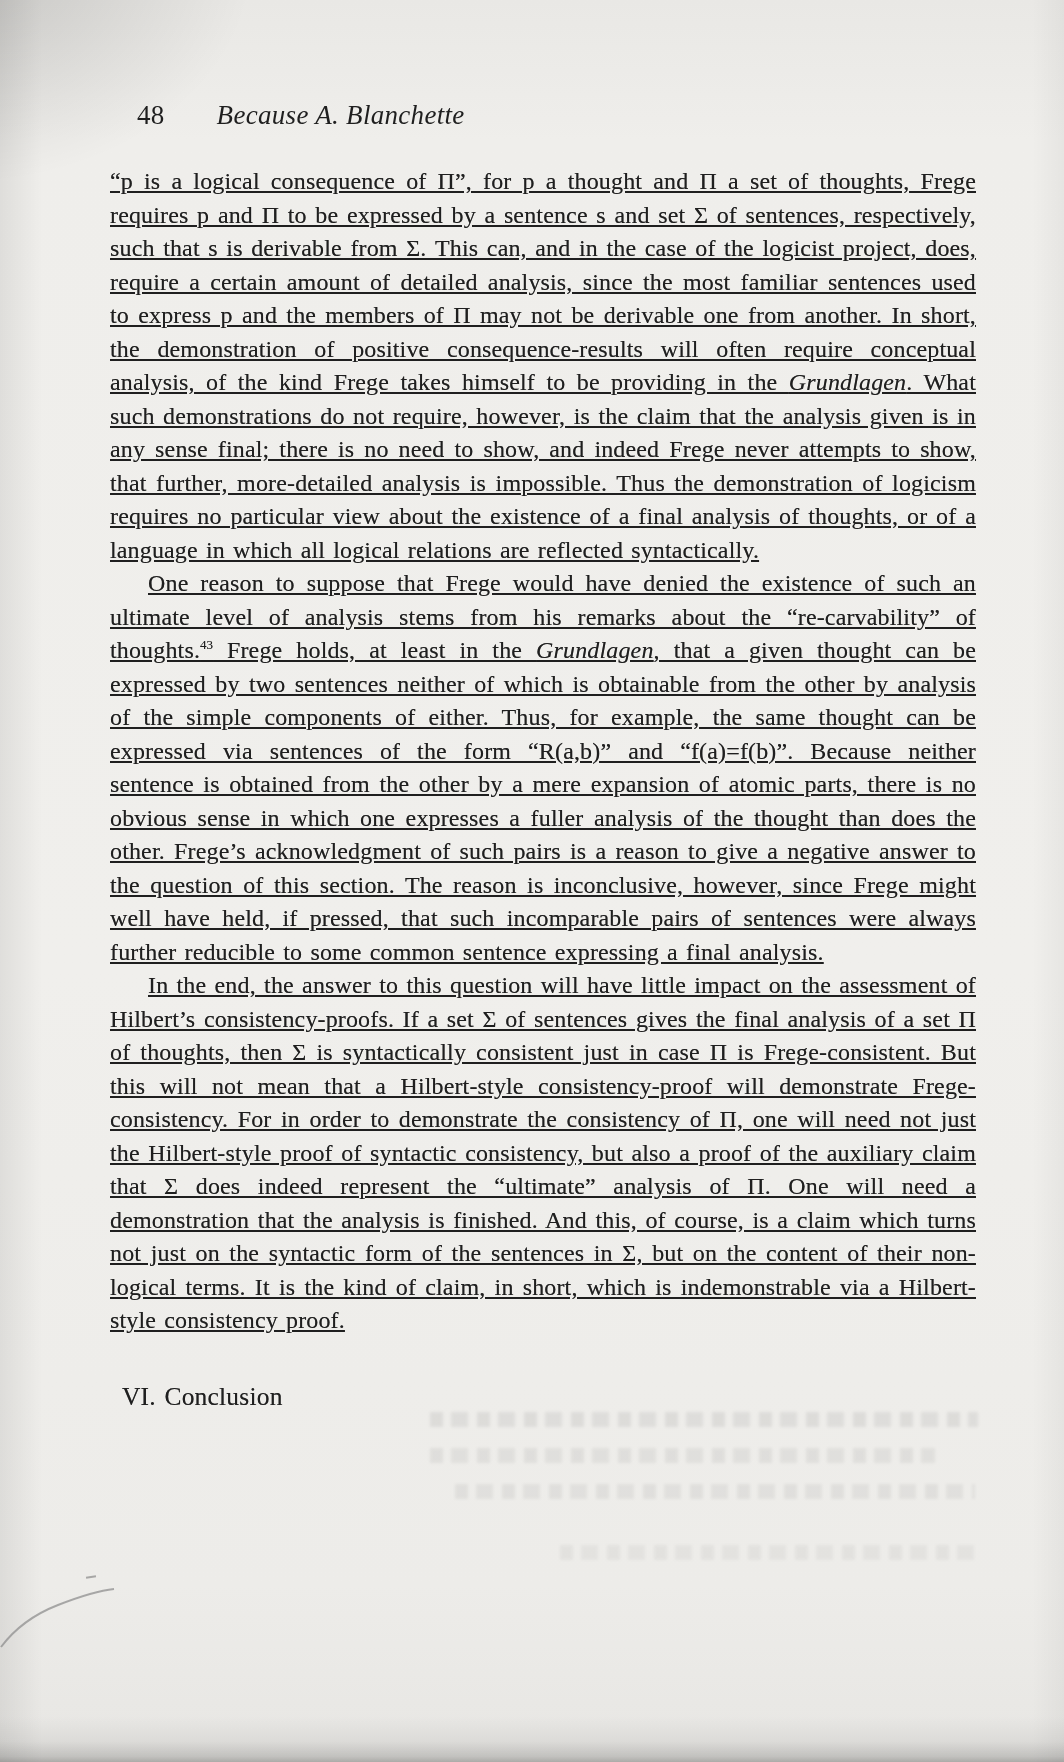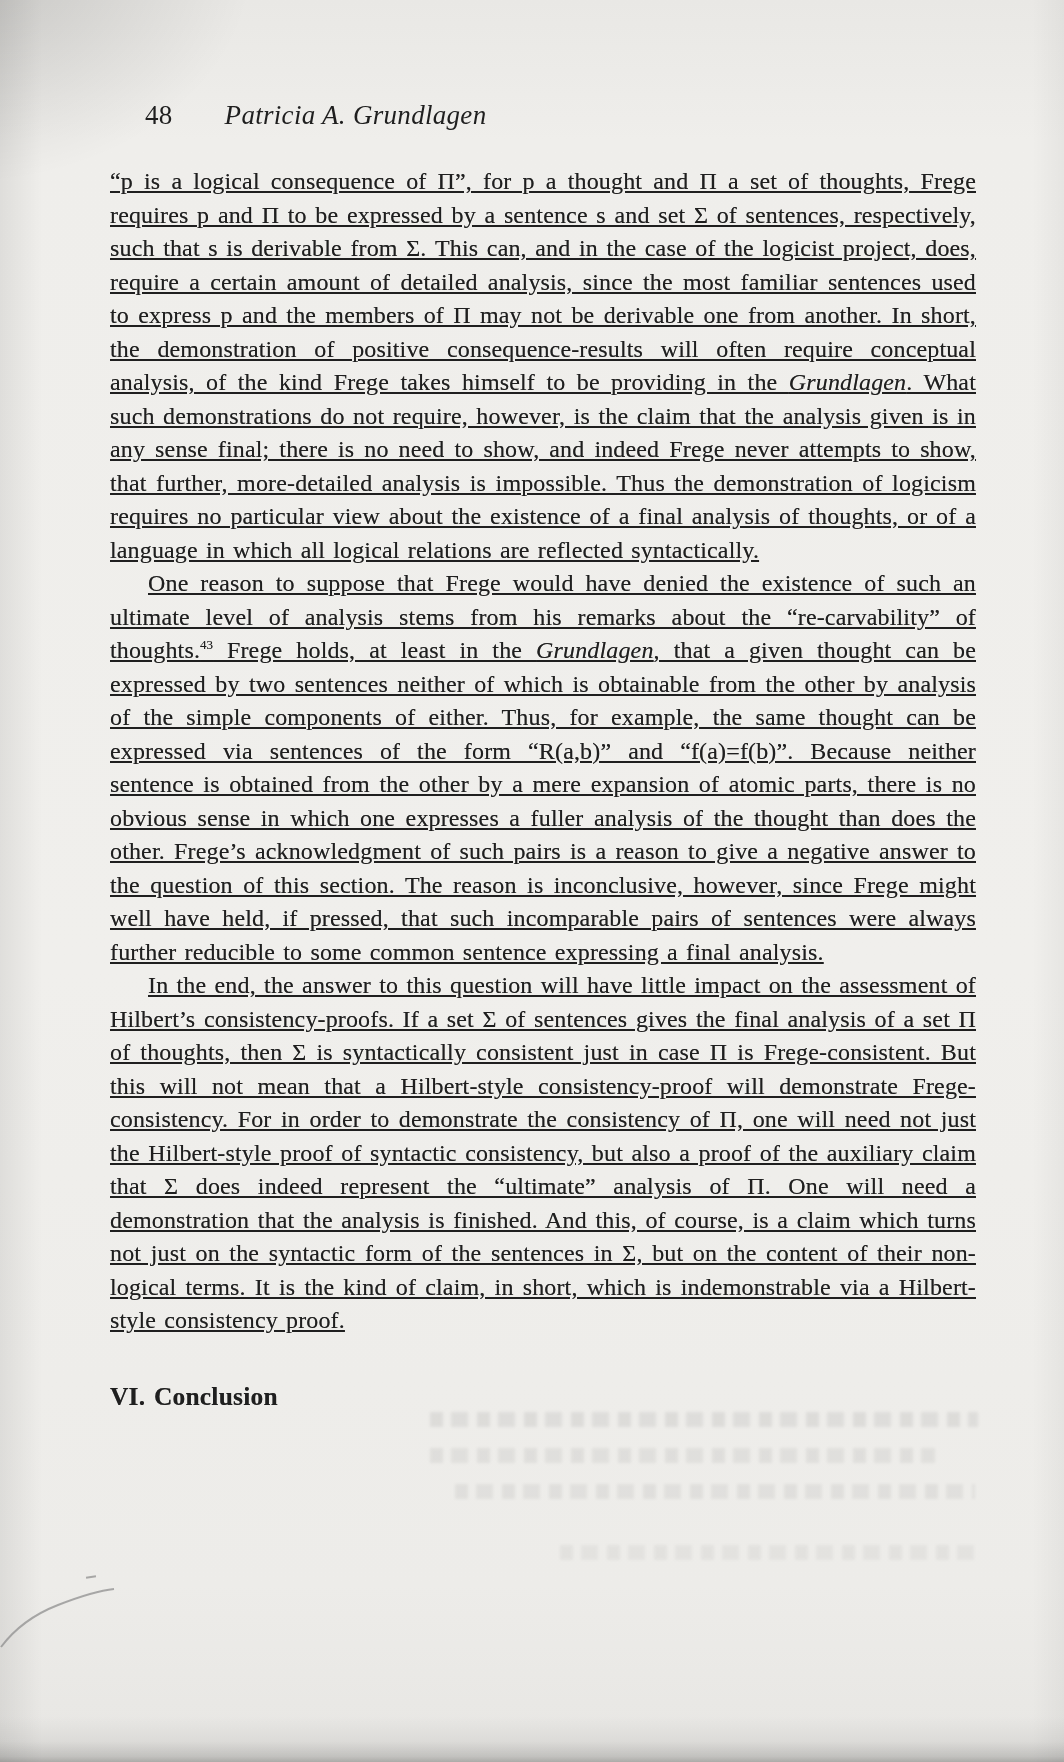--- a/index.html
+++ b/index.html
@@ -19,36 +19,36 @@
     color: #1f1f1f;
   }
   .bottom-shadow {
     position:absolute; left:0; right:0; bottom:0; height:46px;
     background: linear-gradient(to bottom, rgba(0,0,0,0) 0%, rgba(0,0,0,0.05) 55%, rgba(0,0,0,0.16) 88%, rgba(0,0,0,0.26) 100%);
   }
   .header {
     position:absolute; left:137px; top:100px;
     font-size:27px; letter-spacing:0.3px;
   }
-  .header .pagenum { display:inline-block; margin-right:52px;margin-left:8px; }
+  .header .pagenum { display:inline-block; margin-right:52px; }
   .header .runhead { font-style:italic; }
   .body-col {
     position:absolute; left:110px; top:165px; width:866px;
     font-size:24px; line-height:33.5px;
     text-align:justify;
     word-spacing:2px; letter-spacing:0.15px;
     text-shadow: 0 0 0.4px rgba(20,20,20,0.55);
   }
   .para { margin:0; text-indent:38px;text-decoration:underline; }
   .para.noindent { text-indent:0; }
   .it { font-style:italic; }
   sup.fn { font-size:13px; vertical-align:9px; line-height:0; letter-spacing:0; }
   .heading {
-    margin:42px 0 36px 0;
-    font-size:25.5px; font-weight:bold; text-indent:0; text-align:left;
+    margin:42px 0 36px 12px;
+    font-size:25.5px; font-weight:normal; text-indent:0; text-align:left;
     letter-spacing:0.2px;
   }
   
   .ghost {
     position:absolute; height:15px; opacity:0.13; filter: blur(1.6px);
     background: repeating-linear-gradient(90deg, #6f6f6f 0px, #6f6f6f 13px, rgba(0,0,0,0) 13px, rgba(0,0,0,0) 21px, #7a7a7a 21px, #7a7a7a 38px, rgba(0,0,0,0) 38px, rgba(0,0,0,0) 47px);
     pointer-events:none;
   }
   .ghost.g1 { left:430px; top:1412px; width:548px; }
   .ghost.g2 { left:430px; top:1448px; width:505px; opacity:0.11; }
@@ -59,21 +59,21 @@
     position:absolute; left:86px; top:1576px; width:10px; height:2px;
     background:#6e6e6e; opacity:0.55; transform:rotate(-8deg);
   }
 </style>
 </head>
 <body>
 
 <div class="page">
 
   <div class="header">
-    <span class="pagenum">48</span><span class="runhead">Patricia A. Grundlagen</span>
+    <span class="pagenum">48</span><span class="runhead">Because A. Blanchette</span>
   </div>
 
   <div class="body-col">
 
     <p class="para noindent"><span>“p is a logical consequence of Π”, for p a thought and Π a set of thoughts, Frege requires p and Π to be expressed by a sentence s and set Σ of sentences, respectively, such that s is derivable from Σ. This can, and in the case of the logicist project, does, require a certain amount of detailed analysis, since the most familiar sentences used to express p and the members of Π may not be derivable one from another. In short, the demonstration of positive consequence-results will often require conceptual analysis, of the kind Frege takes himself to be providing in the </span><span class="it">Grundlagen</span><span>. What such demonstrations do not require, however, is the claim that the analysis given is in any sense final; there is no need to show, and indeed Frege never attempts to show, that further, more-detailed analysis is impossible. Thus the demonstration of logicism requires no particular view about the existence of a final analysis of thoughts, or of a language in which all logical relations are reflected syntactically.</span></p>
 
     <p class="para"><span>One reason to suppose that Frege would have denied the existence of such an ultimate level of analysis stems from his remarks about the “re-carvability” of thoughts.</span><sup class="fn">43</sup><span> Frege holds, at least in the </span><span class="it">Grundlagen</span><span>, that a given thought can be expressed by two sentences neither of which is obtainable from the other by analysis of the simple components of either. Thus, for example, the same thought can be expressed via sentences of the form “R(a,b)” and “f(a)=f(b)”. Because neither sentence is obtained from the other by a mere expansion of atomic parts, there is no obvious sense in which one expresses a fuller analysis of the thought than does the other. Frege’s acknowledgment of such pairs is a reason to give a negative answer to the question of this section. The reason is inconclusive, however, since Frege might well have held, if pressed, that such incomparable pairs of sentences were always further reducible to some common sentence expressing a final analysis.</span></p>
 
     <p class="para"><span>In the end, the answer to this question will have little impact on the assessment of Hilbert’s consistency-proofs. If a set Σ of sentences gives the final analysis of a set Π of thoughts, then Σ is syntactically consistent just in case Π is Frege-consistent. But this will not mean that a Hilbert-style consistency-proof will demonstrate Frege-consistency. For in order to demonstrate the consistency of Π, one will need not just the Hilbert-style proof of syntactic consistency, but also a proof of the auxiliary claim that Σ does indeed represent the “ultimate” analysis of Π. One will need a demonstration that the analysis is finished. And this, of course, is a claim which turns not just on the syntactic form of the sentences in Σ, but on the content of their non-logical terms. It is the kind of claim, in short, which is indemonstrable via a Hilbert-style consistency proof.</span></p>
 

